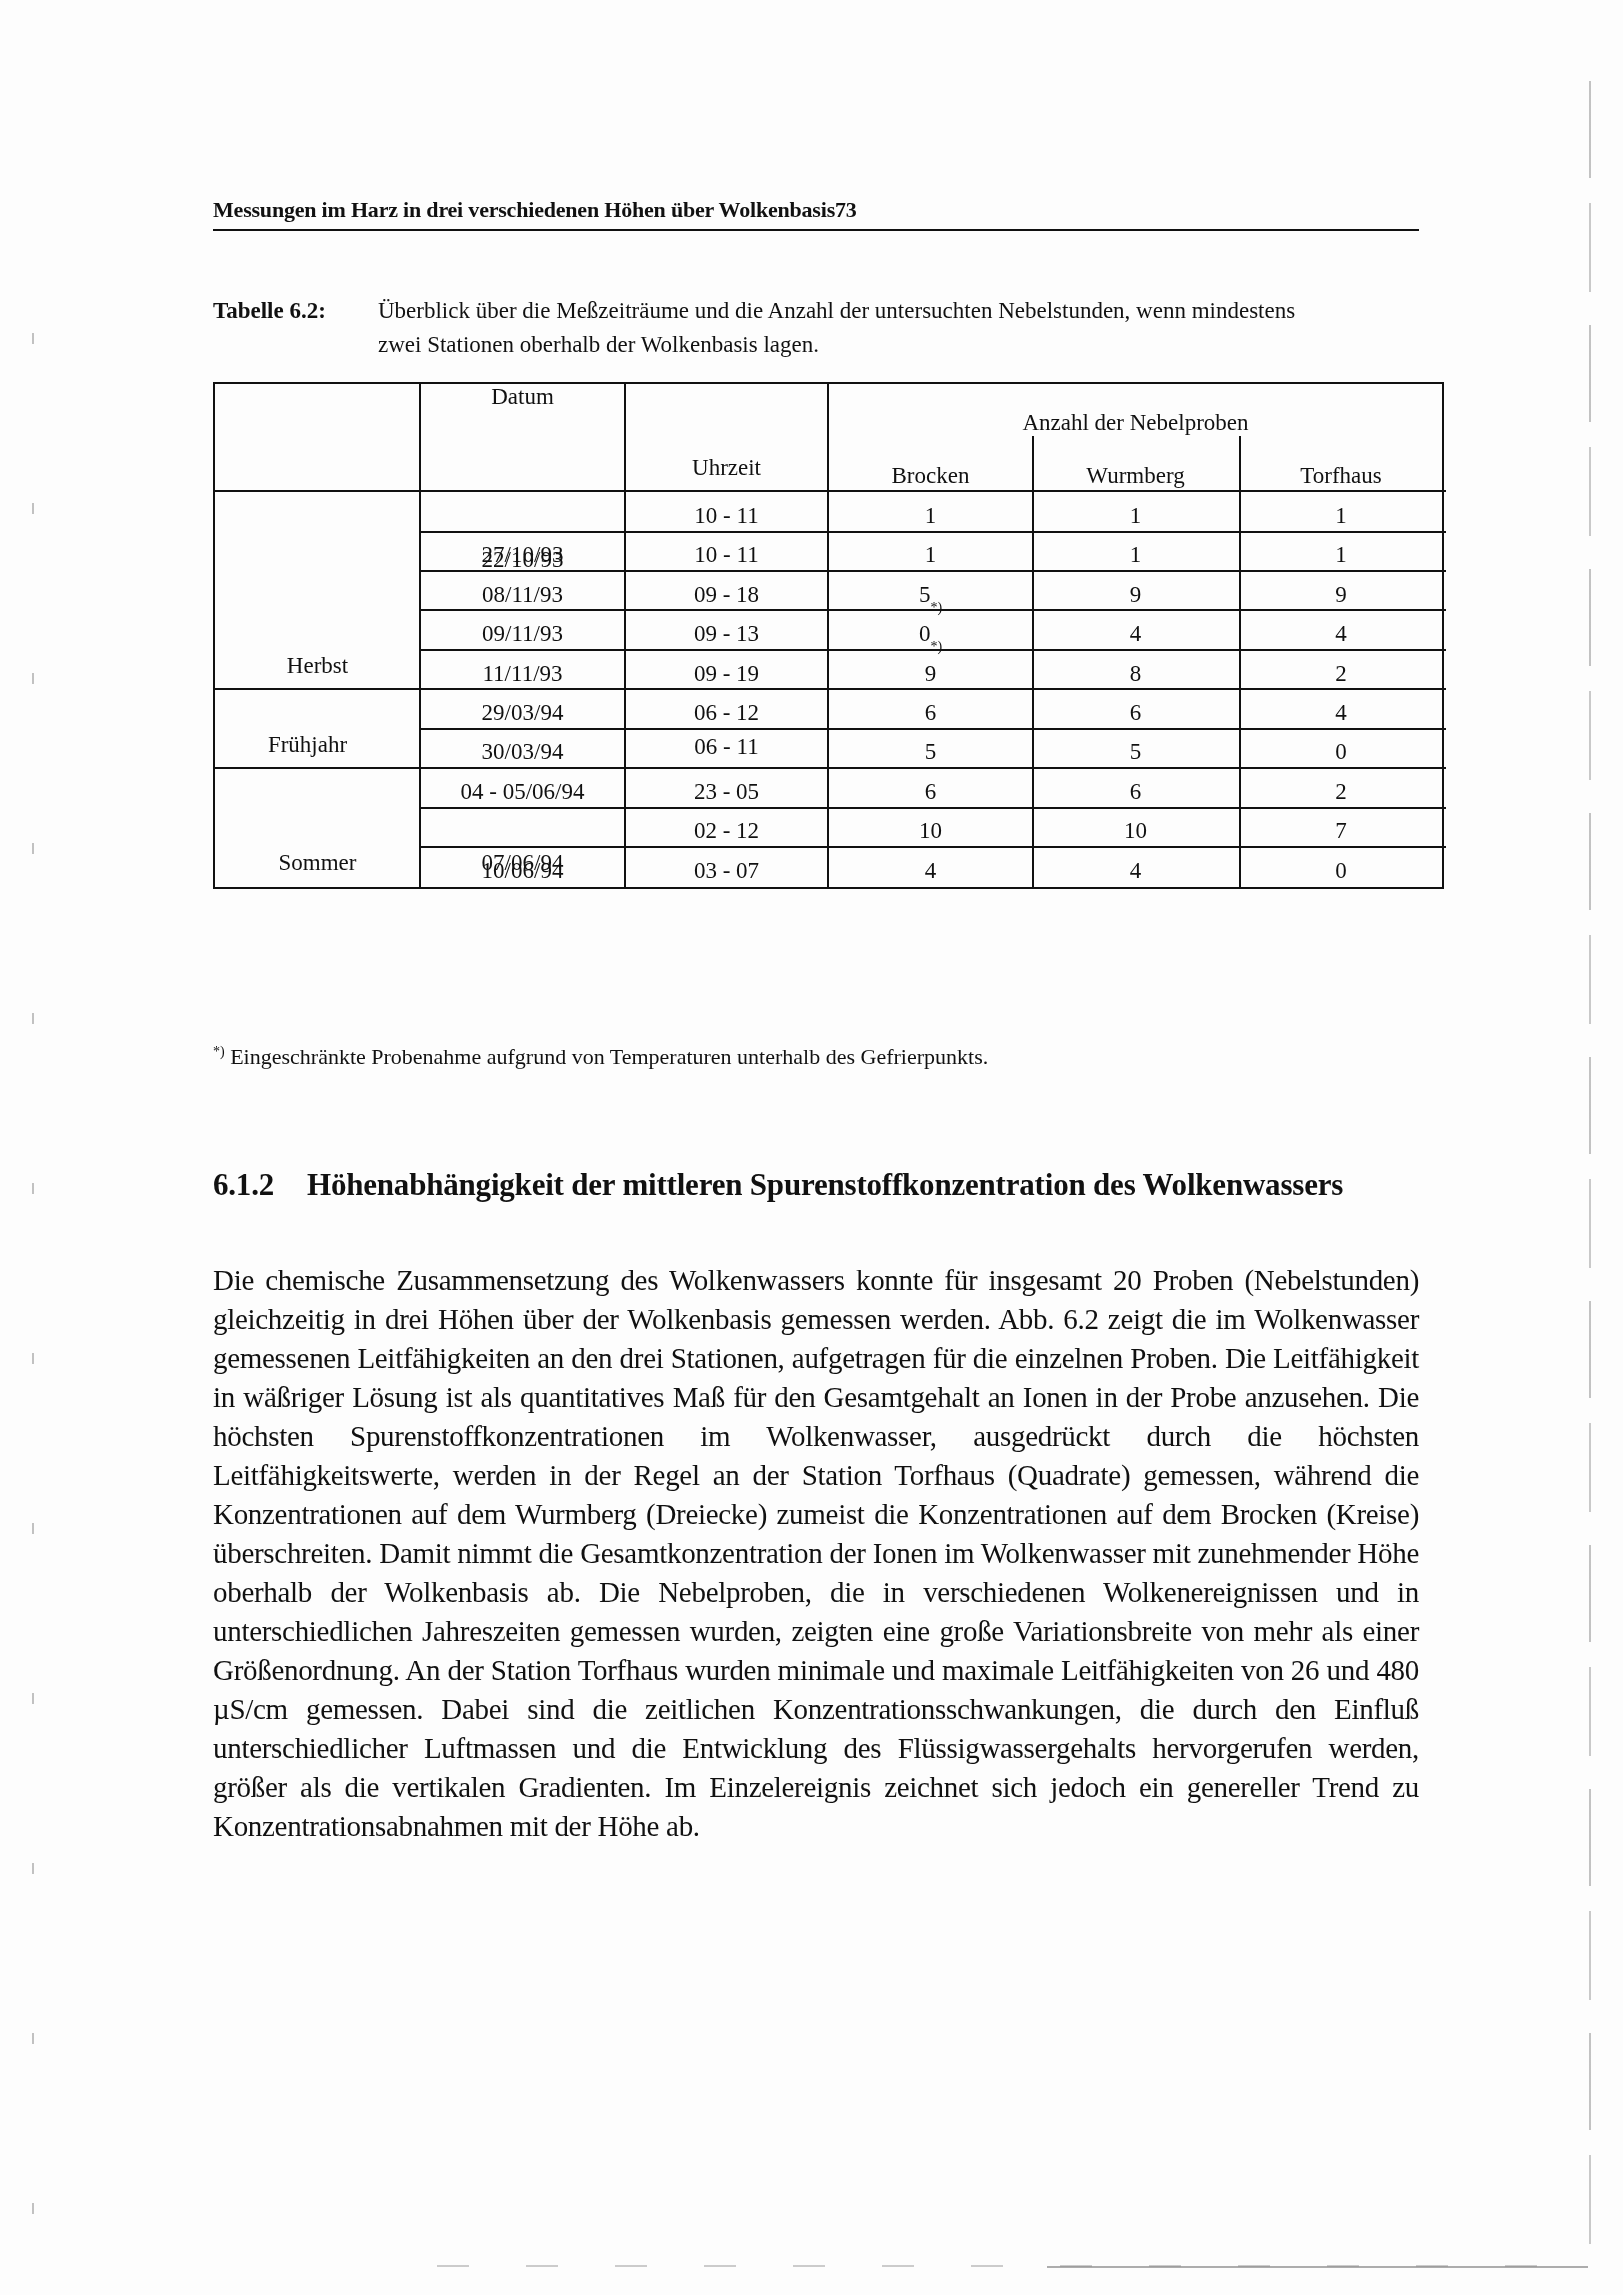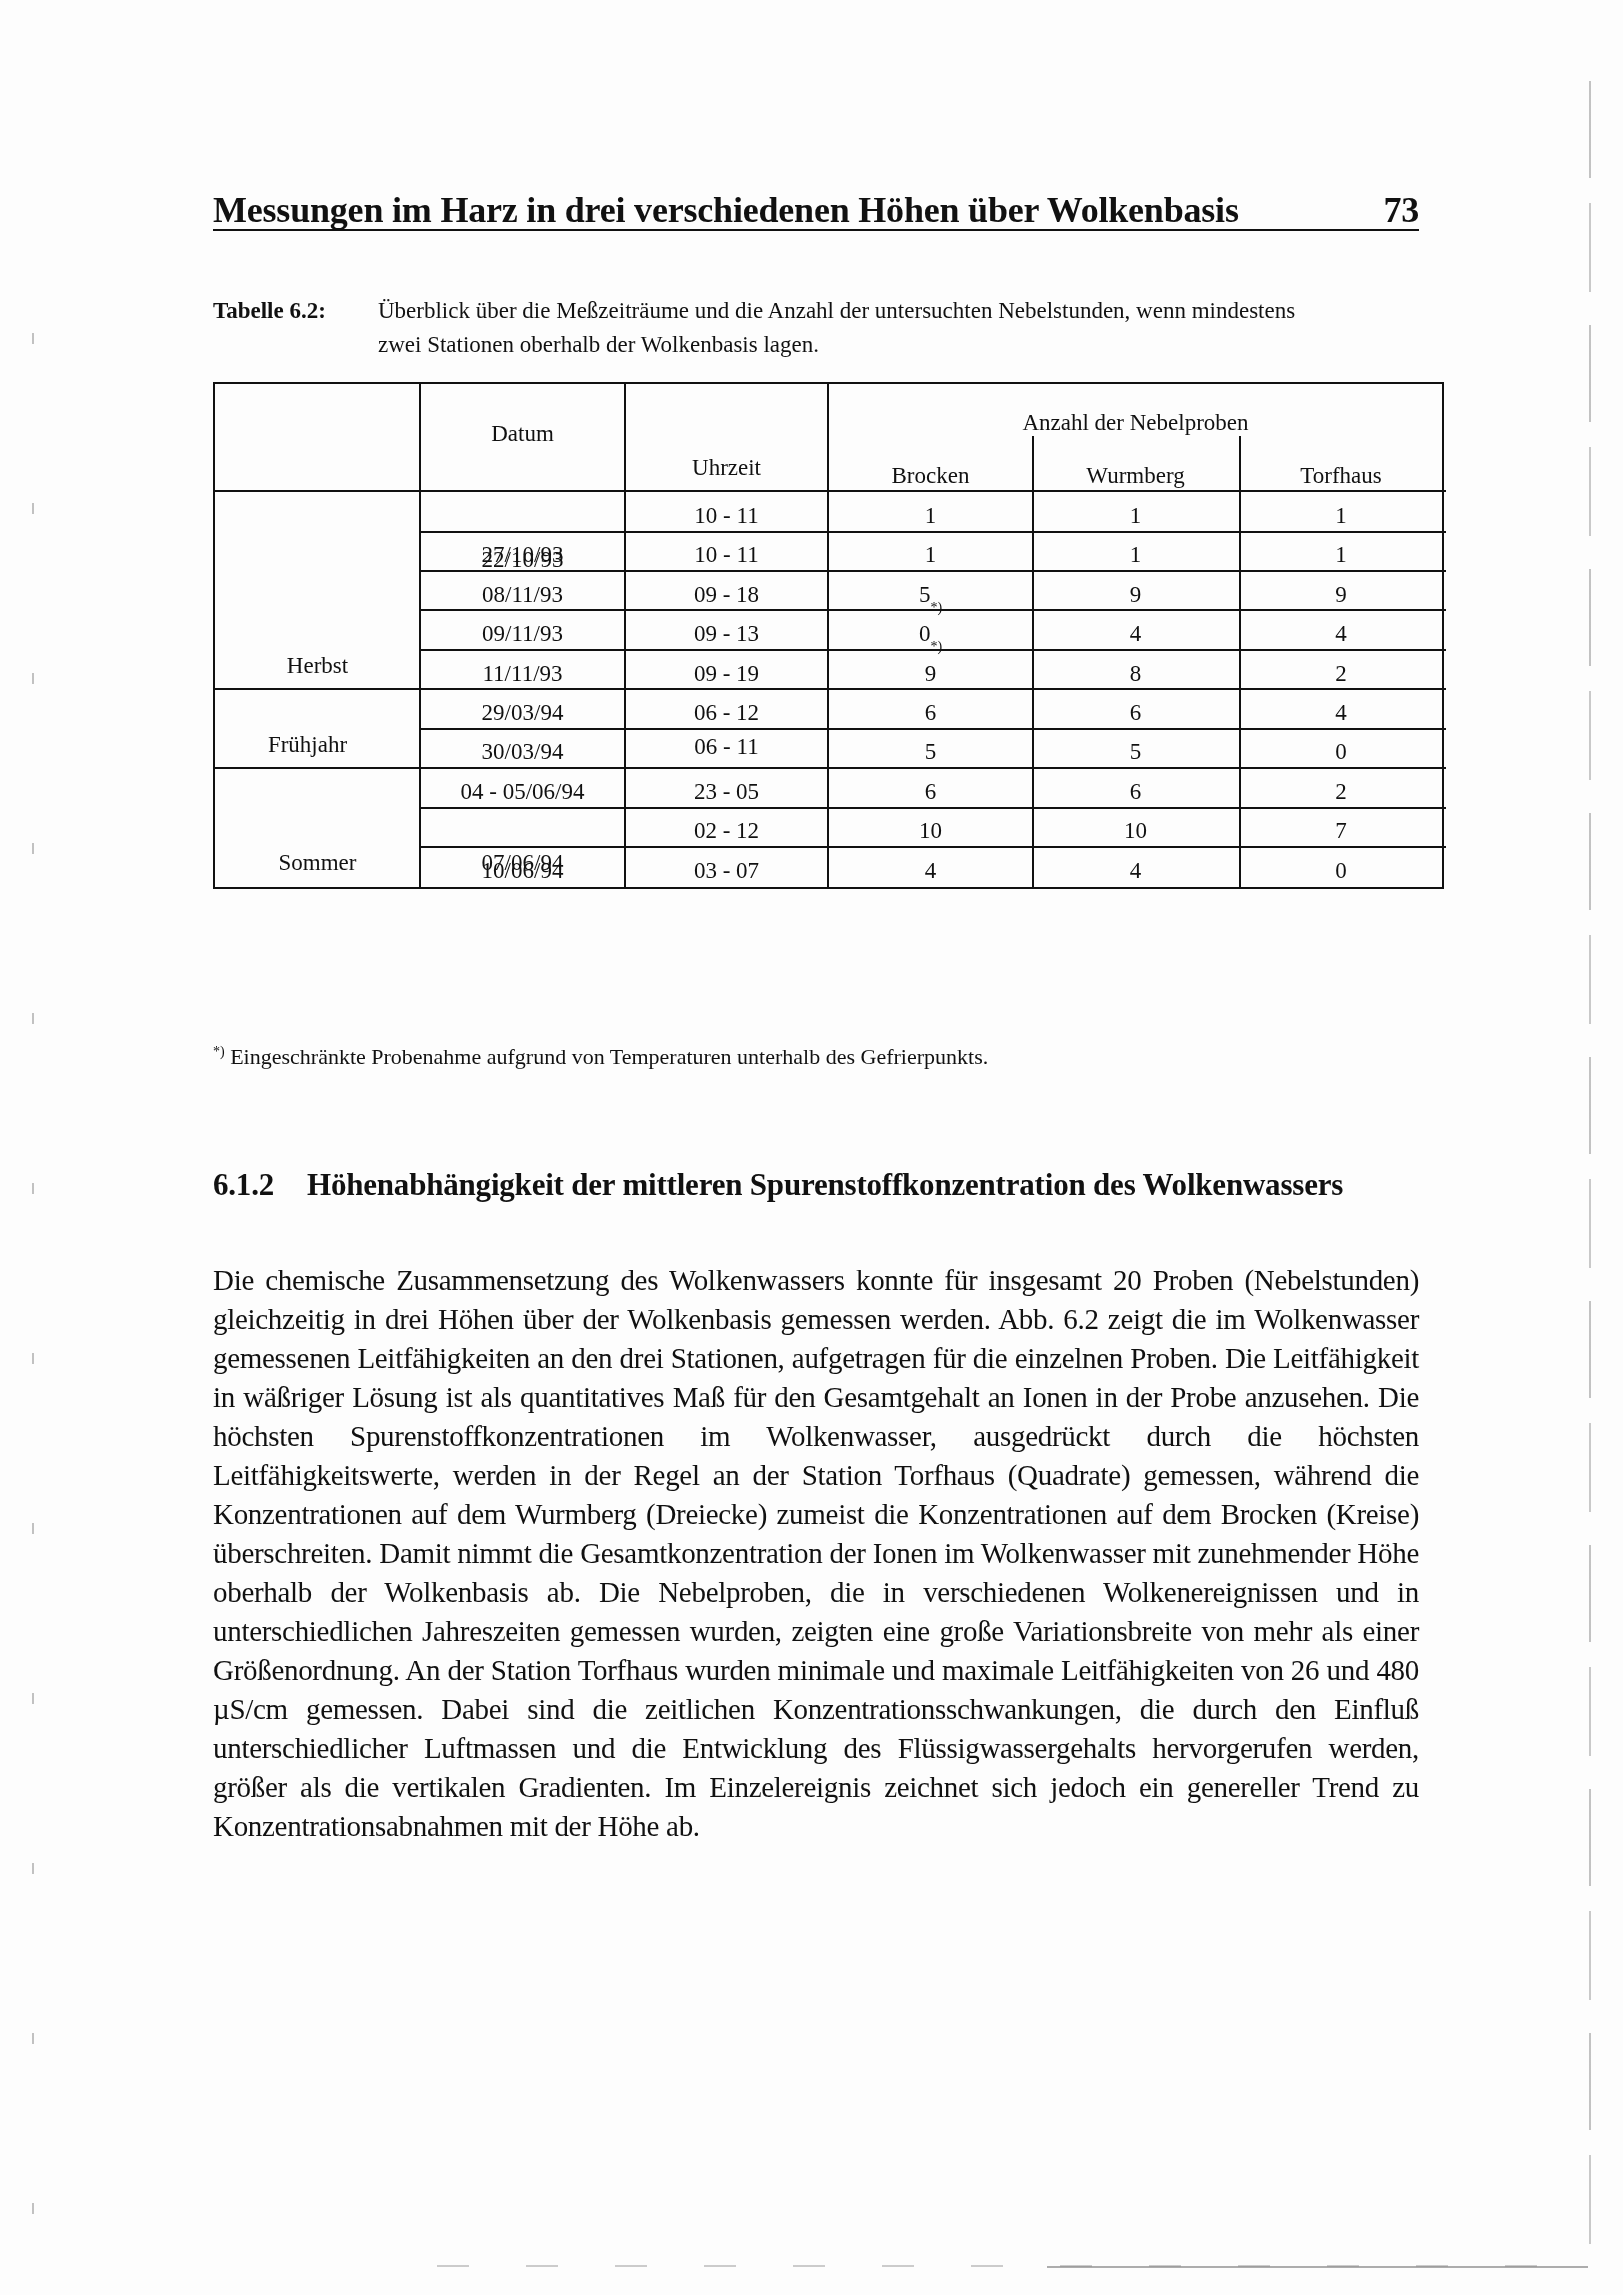--- a/index.html
+++ b/index.html
@@ -25,22 +25,22 @@
   }
   .scan-line-bottom2 {
     position: absolute; left: 1047px; top: 2266px; width: 541px; height: 2.4px;
     background: #8a8a8a; opacity: 0.7;
   }
 
   
   .running-header {
     position: absolute; left: 213px; top: 192px; width: 1206px; height: 37px;
     border-bottom: 2.4px solid #111;
-    display: flex; justify-content: space-between; align-items: flex-end;
-    font-weight: bold; font-size: 36px; line-height: 32px;
+    display: flex; justify-content: flex-start; align-items: flex-end;
+    font-weight: bold; font-size: 22px; line-height: 32px;
   }
   .running-header span { padding-bottom: 3.2px; letter-spacing: -0.2px; }
 
   
   .caption {
     position: absolute; left: 213px; top: 294px; width: 1218px;
     font-size: 23px; line-height: 34px;
   }
   .caption .cap-label { font-weight: bold; display: inline-block; width: 165px; }
   .caption .cap-line2 { padding-left: 165px; }
@@ -92,21 +92,21 @@
   <div class="cap-line2">zwei Stationen oberhalb der Wolkenbasis lagen.</div>
 </div>
 
 <div class="tbl" id="tbl">
     <div class="vline" style="left: 204px; top: 0px; width: 2.4px; height: 503px;"></div>
     <div class="vline" style="left: 409px; top: 0px; width: 2.4px; height: 503px;"></div>
     <div class="vline" style="left: 612px; top: 0px; width: 2.4px; height: 503px;"></div>
     <div class="vline" style="left: 817px; top: 52px; width: 1.6px; height: 451px;"></div>
     <div class="vline" style="left: 1024px; top: 52px; width: 1.6px; height: 451px;"></div>
     <div class="hline" style="left: 0px; top: 106px; width: 1231px; height: 2.4px;"></div>
-    <div class="cell" style="left: 205px; width: 205px; top: 0px; height: 100px; display: flex; justify-content: center; align-items: center;">
+    <div class="cell" style="left: 205px; width: 205px; top: 0px; height: 100px; display: flex; justify-content: center; align-items: flex-start;">
       <span>Datum</span>
     </div>
     <div class="cell" style="left: 410px; width: 203px; top: 0px; height: 97px; display: flex; justify-content: center; align-items: flex-end;">
       <span>Uhrzeit</span>
     </div>
     <div class="cell" style="left: 613px; width: 615px; top: 0px; height: 52px; display: flex; justify-content: center; align-items: flex-end;">
       <span>Anzahl der Nebelproben</span>
     </div>
     <div class="cell" style="left: 613px; width: 205px; top: 0px; height: 105px; display: flex; justify-content: center; align-items: flex-end;">
       <span>Brocken</span>

